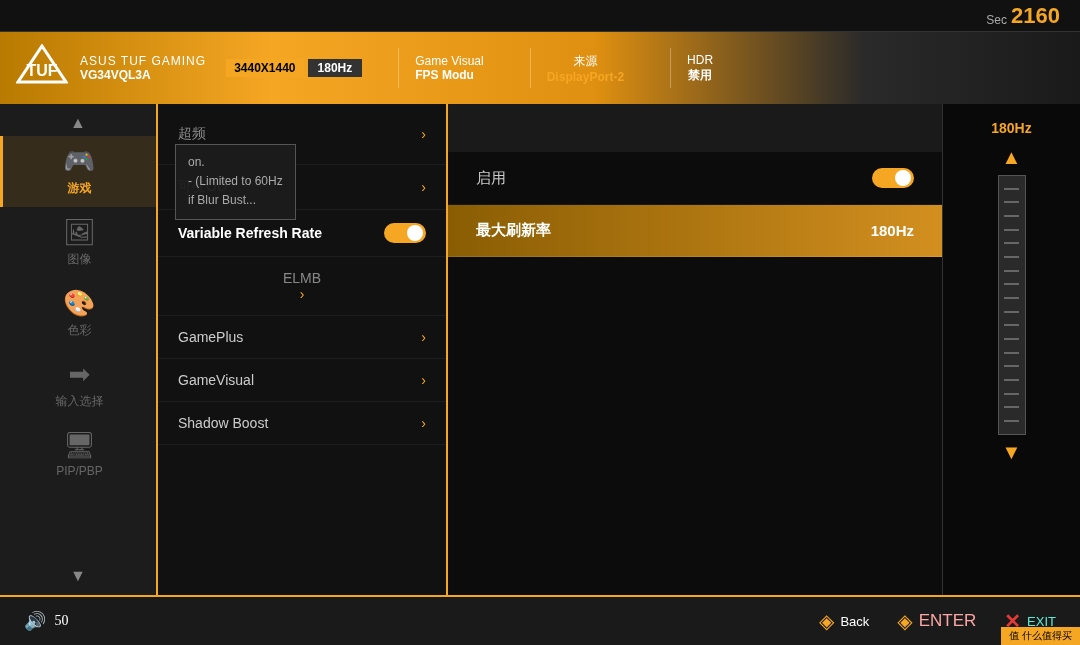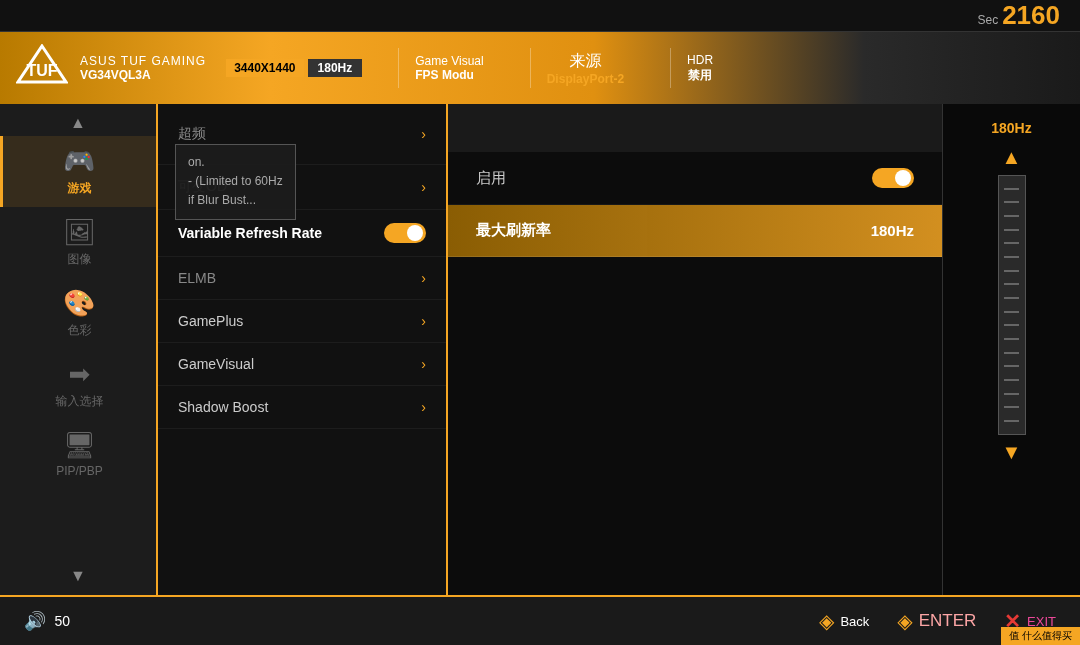--- a/index.html
+++ b/index.html
@@ -10,21 +10,21 @@
       font-family: Arial, sans-serif;
       overflow: hidden;
       position: relative;
     }
   </style>
 </head>
 <body>
 
 <div style="background:#111;height:32px;display:flex;align-items:center;justify-content:flex-end;padding-right:20px;border-bottom:1px solid #333;">
   <span style="color:#aaa;font-size:12px;margin-right:4px;margin-top:8px;">Sec</span>
-  <span style="color:#f5a623;font-size:26px;font-weight:bold;">2160</span>
+  <span style="color:#f5a623;font-size:22px;font-weight:bold;">2160</span>
 </div>
 
 <div style="background:linear-gradient(90deg,#b87a00 0%,#f5a623 25%,#e09010 55%,#2a2a2a 80%,#1a1a1a 100%);height:72px;display:flex;align-items:center;padding:0 16px;position:relative;">
 
   <div style="margin-right:12px;">
     <svg width="52" height="44" viewBox="0 0 52 44">
       <polygon points="26,2 50,38 2,38" fill="none" stroke="#fff" stroke-width="3"></polygon>
       <text x="26" y="32" text-anchor="middle" fill="#fff" font-size="16" font-weight="bold">TUF</text>
     </svg>
   </div>
@@ -38,21 +38,21 @@
   <div style="width:1px;height:40px;background:rgba(255,255,255,0.3);margin:0 16px;"></div>
 
   <div style="display:flex;flex-direction:column;align-items:flex-start;margin-right:30px;">
     <span style="color:#fff;font-size:12px;">Game Visual</span>
     <span style="color:#fff;font-size:12px;font-weight:bold;">FPS Modu</span>
   </div>
 
   <div style="width:1px;height:40px;background:rgba(255,255,255,0.3);margin:0 16px;"></div>
 
   <div style="display:flex;flex-direction:column;align-items:center;margin-right:30px;">
-    <span style="color:#fff;font-size:16px;">来源</span>
+    <span style="color:#fff;font-size:12px;">来源</span>
     <span style="color:#f5a623;font-size:12px;font-weight:bold;">DisplayPort-2</span>
   </div>
 
   <div style="width:1px;height:40px;background:rgba(255,255,255,0.3);margin:0 16px;"></div>
 
   <div style="display:flex;flex-direction:column;align-items:center;">
     <span style="color:#fff;font-size:12px;">HDR</span>
     <span style="color:#fff;font-size:12px;font-weight:bold;">禁用</span>
   </div>
 </div>
@@ -102,21 +102,21 @@
       <span style="color:#f5a623;">›</span>
     </div>
 
     <div style="display:flex;align-items:center;justify-content:space-between;padding:13px 20px;color:#fff;font-size:14px;font-weight:bold;cursor:pointer;border-bottom:1px solid rgba(255,255,255,0.05);">
       <span>Variable Refresh Rate</span>
       <div style="width:42px;height:20px;border-radius:10px;background:#f5a623;position:relative;cursor:pointer;">
         <div style="position:absolute;right:3px;top:2px;width:16px;height:16px;border-radius:50%;background:#fff;"></div>
       </div>
     </div>
 
-    <div style="display:flex;align-items:center;justify-content:space-between;padding:13px 20px;color:#888;font-size:14px;cursor:pointer;border-bottom:1px solid rgba(255,255,255,0.05);">
+    <div style="display:flex;align-items:center;justify-content:space-between;padding:13px 20px;color:#888;font-size:14px;cursor:pointer;border-bottom:1px solid rgba(255,255,255,0.05);flex-direction:column;">
       <span>ELMB</span>
       <span style="color:#f5a623;">›</span>
     </div>
 
     <div style="display:flex;align-items:center;justify-content:space-between;padding:13px 20px;color:#ccc;font-size:14px;cursor:pointer;border-bottom:1px solid rgba(255,255,255,0.05);">
       <span>GamePlus</span>
       <span style="color:#f5a623;">›</span>
     </div>
 
     <div style="display:flex;align-items:center;justify-content:space-between;padding:13px 20px;color:#ccc;font-size:14px;cursor:pointer;border-bottom:1px solid rgba(255,255,255,0.05);">
@@ -175,32 +175,32 @@
     <div>on.</div>
     <div>- (Limited to 60Hz</div>
     <div>if Blur Bust...</div>
   </div>
 
 </div>
 
 <div style="height:50px;background:#1a1a1a;display:flex;align-items:center;padding:0 24px;border-top:2px solid #f5a623;position:relative;">
   <div style="display:flex;align-items:center;gap:8px;color:#fff;font-size:14px;cursor:pointer;">
     <span style="font-size:18px;">🔊</span>
-    <span style="color:#fff;font-size:14px;">50</span>
+    <span style="color:#fff;font-size:14px;font-family:Liberation Serif, serif;">50</span>
   </div>
 
   <div style="display:flex;gap:28px;margin-left:auto;align-items:center;">
     <div style="display:flex;align-items:center;gap:6px;cursor:pointer;">
       <span style="color:#f5a623;font-size:20px;">◈</span>
       <span style="color:#fff;font-size:13px;">Back</span>
     </div>
     <div style="display:flex;align-items:center;gap:6px;cursor:pointer;">
       <span style="color:#f5a623;font-size:20px;">◈</span>
       <span style="color:#fca5a5;font-size:17px;">ENTER</span>
     </div>
     <div style="display:flex;align-items:center;gap:6px;cursor:pointer;">
       <span style="color:#e53935;font-size:20px;font-weight:bold;">✕</span>
-      <span style="color:#ec4899;font-size:13px;">EXIT</span>
+      <span style="color:#5eead4;font-size:13px;">EXIT</span>
     </div>
   </div>
 
   <div style="position:absolute;bottom:0;right:0;background:#f5a623;color:#000;font-size:10px;padding:2px 8px;">值 什么值得买</div>
 </div>
 
 </body></html>

